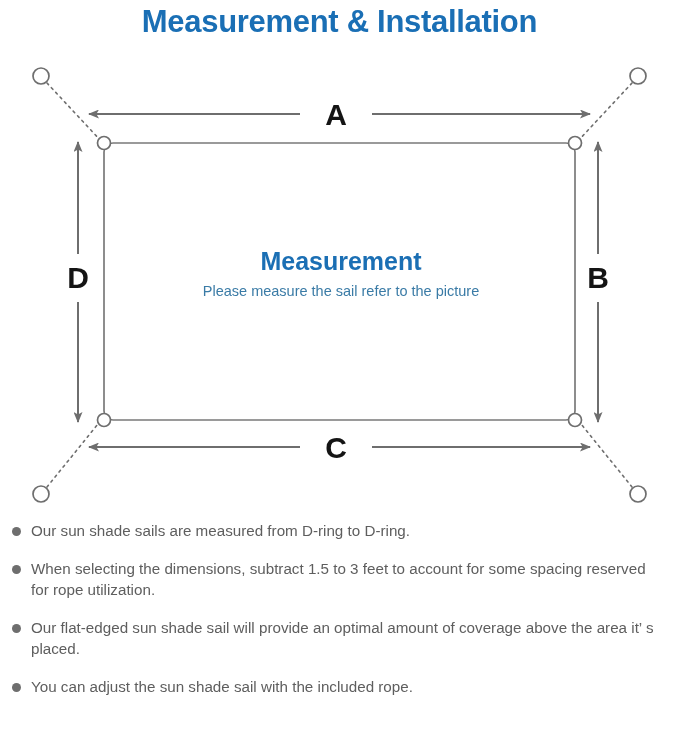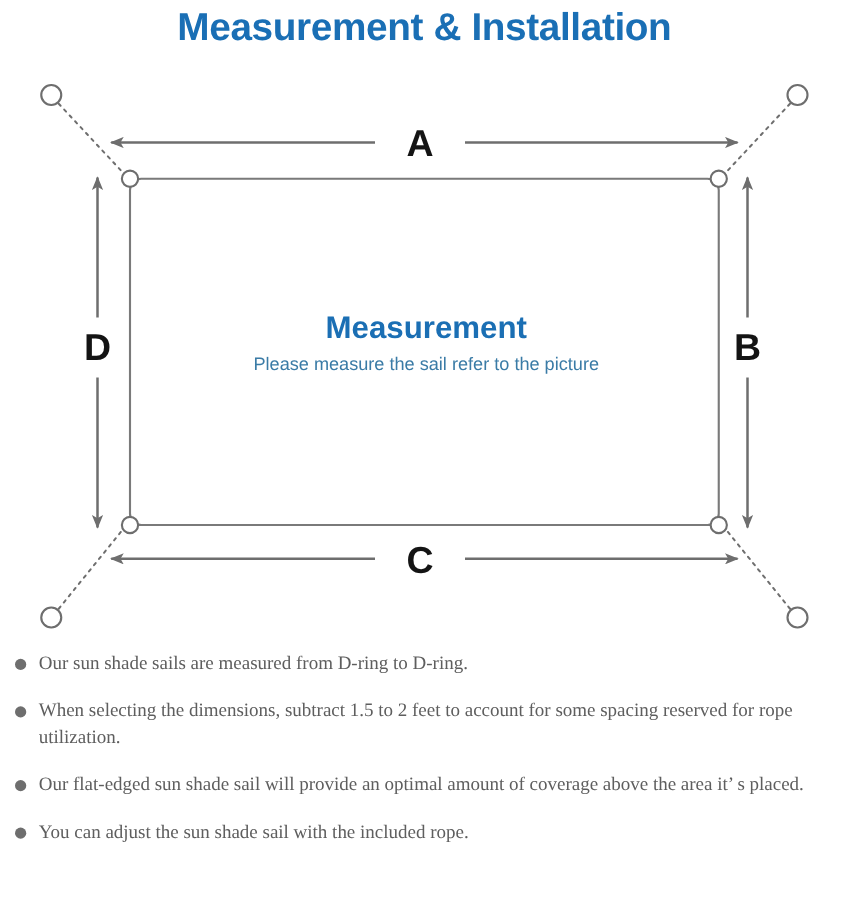--- a/index.html
+++ b/index.html
@@ -69,21 +69,21 @@
   .note-bullet {
     width: 9px;
     height: 9px;
     border-radius: 50%;
     background: #6e6e6e;
     flex: 0 0 9px;
     margin-top: 7px;
     margin-right: 10px;
   }
   .note-text {
-    font-family: Liberation Serif, serif;
+    font-family: Liberation Sans, sans-serif;
     font-size: 15.2px;
     line-height: 21px;
     color: #5e5e5e;
     flex: 1 1 auto;
   }
 </style>
 </head>
 <body>
 
 <div id="page-title">Measurement &amp; Installation</div>
@@ -148,21 +148,21 @@
   </svg>
 </div>
 
 <div id="notes">
   <div class="note-row">
     <span class="note-bullet"></span>
     <span class="note-text">Our sun shade sails are measured from D-ring to D-ring.</span>
   </div>
   <div class="note-row">
     <span class="note-bullet"></span>
-    <span class="note-text">When selecting the dimensions, subtract 1.5 to 2 feet to account for some spacing reserved for rope utilization.</span>
+    <span class="note-text">When selecting the dimensions, subtract 1.5 to 3 feet to account for some spacing reserved for rope utilization.</span>
   </div>
   <div class="note-row">
     <span class="note-bullet"></span>
     <span class="note-text">Our flat-edged sun shade sail will provide an optimal amount of coverage above the area it’  s placed.</span>
   </div>
   <div class="note-row">
     <span class="note-bullet"></span>
     <span class="note-text">You can adjust the sun shade sail with the included rope.</span>
   </div>
 </div>

